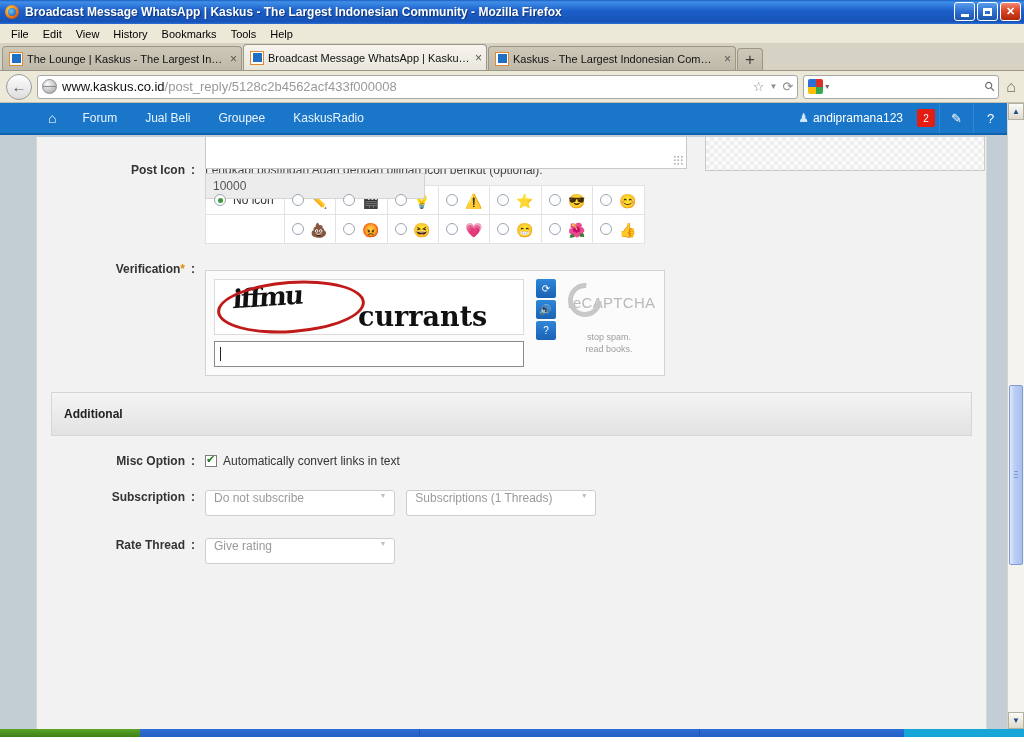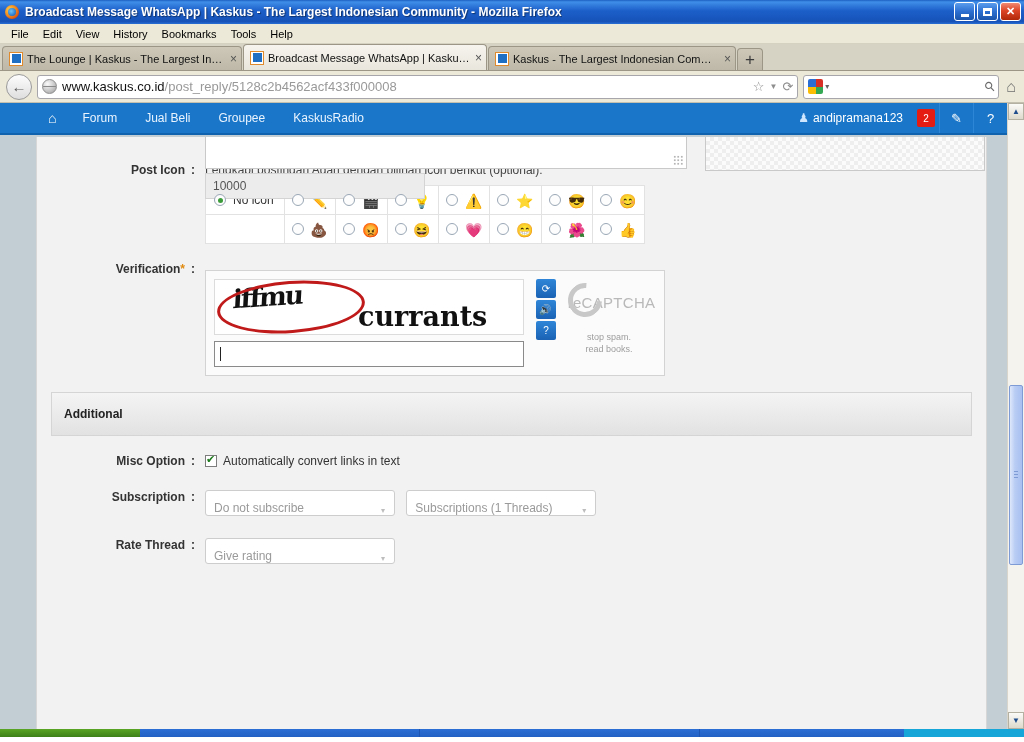--- a/index.html
+++ b/index.html
@@ -372,21 +372,21 @@
     border: 1px solid #7c7c7c; background: #fff;
     vertical-align: -2px; margin-right: 6px; position: relative;
   }
   .checkbox.checked::after {
     content: "\2714"; position: absolute; left: 0px; top: -3px;
     font-size: 11px; color: #1e7b1e;
   }
   .select {
     height: 26px; background: #fff;
     border: 1px solid #cdcdcd; border-radius: 3px;
-    display: inline-flex; align-items: flex-end;
+    display: inline-flex; align-items: flex-start;
     font-size: 12px; color: #9a9a9a;
     padding: 0 0 0 8px; margin-right: 8px;
     vertical-align: middle;
   }
   .select .sv { flex: 1 1 auto; white-space: nowrap; }
   .select .arrow {
     width: 22px; text-align: center; color: #bdbdbd; font-size: 8px;
   }
 
   

